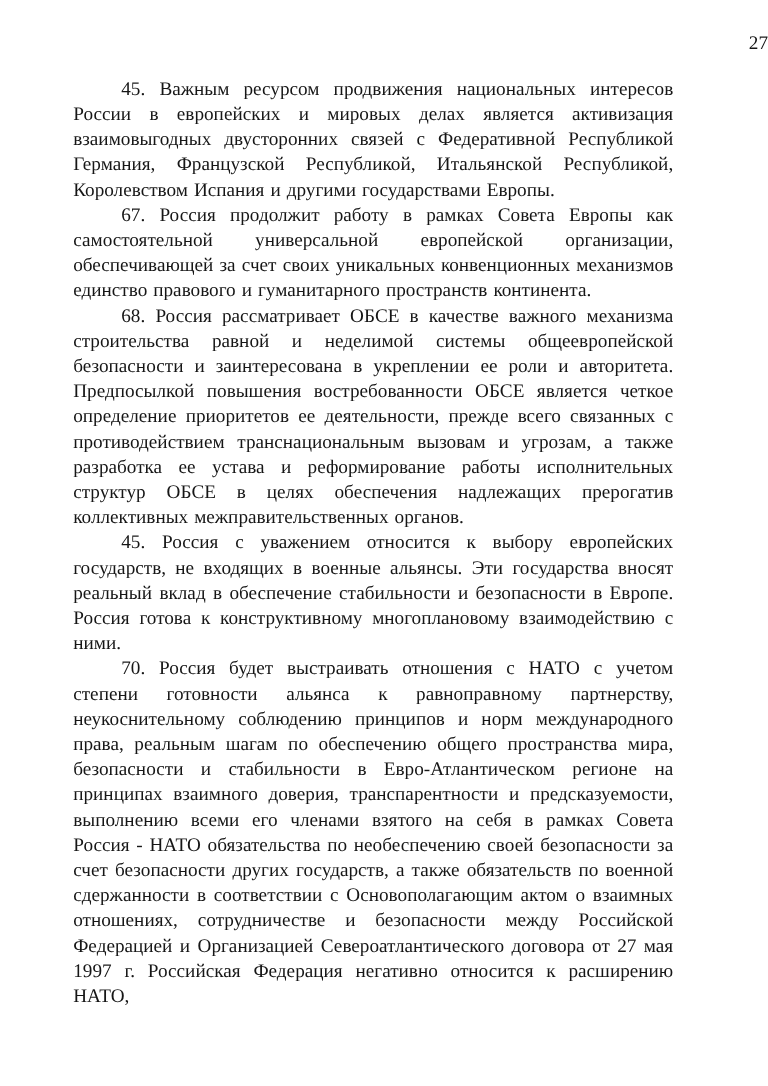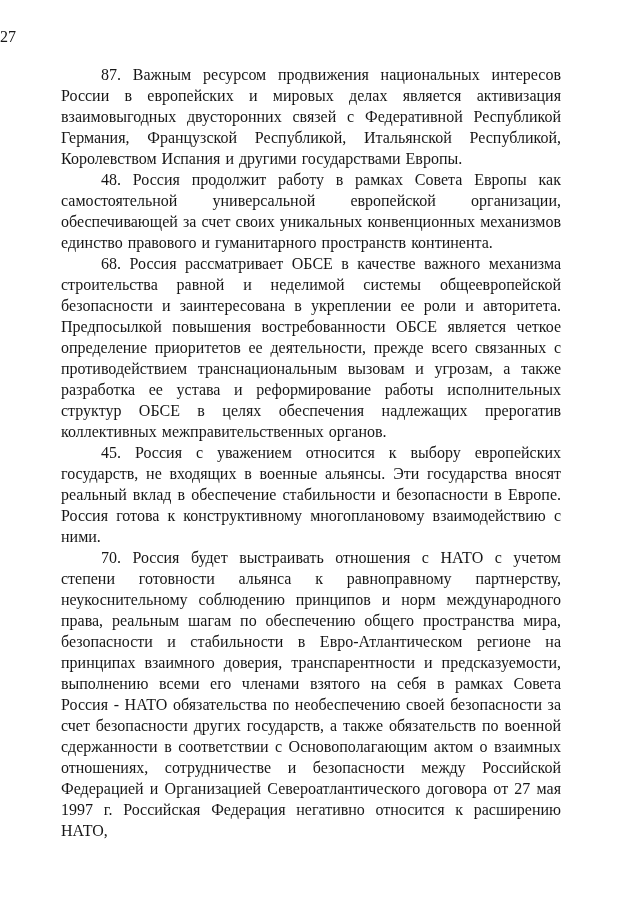--- a/index.html
+++ b/index.html
@@ -21,21 +21,21 @@
     font-family: "Liberation Serif", "DejaVu Serif", serif;
     font-size: 16px;
     line-height: 21px;
     -webkit-font-smoothing: antialiased;
   }
   .page-number {
     position: absolute;
     top: 26px;
     left: 0;
     width: 640px;
-    text-align: left;
+    text-align: right;
     font-size: 16px;
   }
   .content {
     position: absolute;
     top: 64px;
     left: 61px;
     width: 500px;
     text-align: justify;
     text-justify: inter-word;
   }
@@ -46,19 +46,19 @@
     word-spacing: 1px;
   }
 </style>
 </head>
 <body>
 
 <div class="page">
   <div class="page-number">27</div>
 
   <div class="content">
-    <p class="para">87. Важным ресурсом продвижения национальных интересов России в европейских и мировых делах является активизация взаимовыгодных двусторонних связей с Федеративной Республикой Германия, Французской Республикой, Итальянской Республикой, Королевством Испания и другими государствами Европы.</p>
-    <p class="para">48. Россия продолжит работу в рамках Совета Европы как самостоятельной универсальной европейской организации, обеспечивающей за счет своих уникальных конвенционных механизмов единство правового и гуманитарного пространств континента.</p>
+    <p class="para">45. Важным ресурсом продвижения национальных интересов России в европейских и мировых делах является активизация взаимовыгодных двусторонних связей с Федеративной Республикой Германия, Французской Республикой, Итальянской Республикой, Королевством Испания и другими государствами Европы.</p>
+    <p class="para">67. Россия продолжит работу в рамках Совета Европы как самостоятельной универсальной европейской организации, обеспечивающей за счет своих уникальных конвенционных механизмов единство правового и гуманитарного пространств континента.</p>
     <p class="para">68. Россия рассматривает ОБСЕ в качестве важного механизма строительства равной и неделимой системы общеевропейской безопасности и заинтересована в укреплении ее роли и авторитета. Предпосылкой повышения востребованности ОБСЕ является четкое определение приоритетов ее деятельности, прежде всего связанных с противодействием транснациональным вызовам и угрозам, а также разработка ее устава и реформирование работы исполнительных структур ОБСЕ в целях обеспечения надлежащих прерогатив коллективных межправительственных органов.</p>
     <p class="para">45. Россия с уважением относится к выбору европейских государств, не входящих в военные альянсы. Эти государства вносят реальный вклад в обеспечение стабильности и безопасности в Европе. Россия готова к конструктивному многоплановому взаимодействию с ними.</p>
     <p class="para">70. Россия будет выстраивать отношения с НАТО с учетом степени готовности альянса к равноправному партнерству, неукоснительному соблюдению принципов и норм международного права, реальным шагам по обеспечению общего пространства мира, безопасности и стабильности в Евро-Атлантическом регионе на принципах взаимного доверия, транспарентности и предсказуемости, выполнению всеми его членами взятого на себя в рамках Совета Россия - НАТО обязательства по необеспечению своей безопасности за счет безопасности других государств, а также обязательств по военной сдержанности в соответствии с Основополагающим актом о взаимных отношениях, сотрудничестве и безопасности между Российской Федерацией и Организацией Североатлантического договора от 27 мая 1997 г. Российская Федерация негативно относится к расширению НАТО,</p>
   </div>
 </div>
 
 </body></html>

